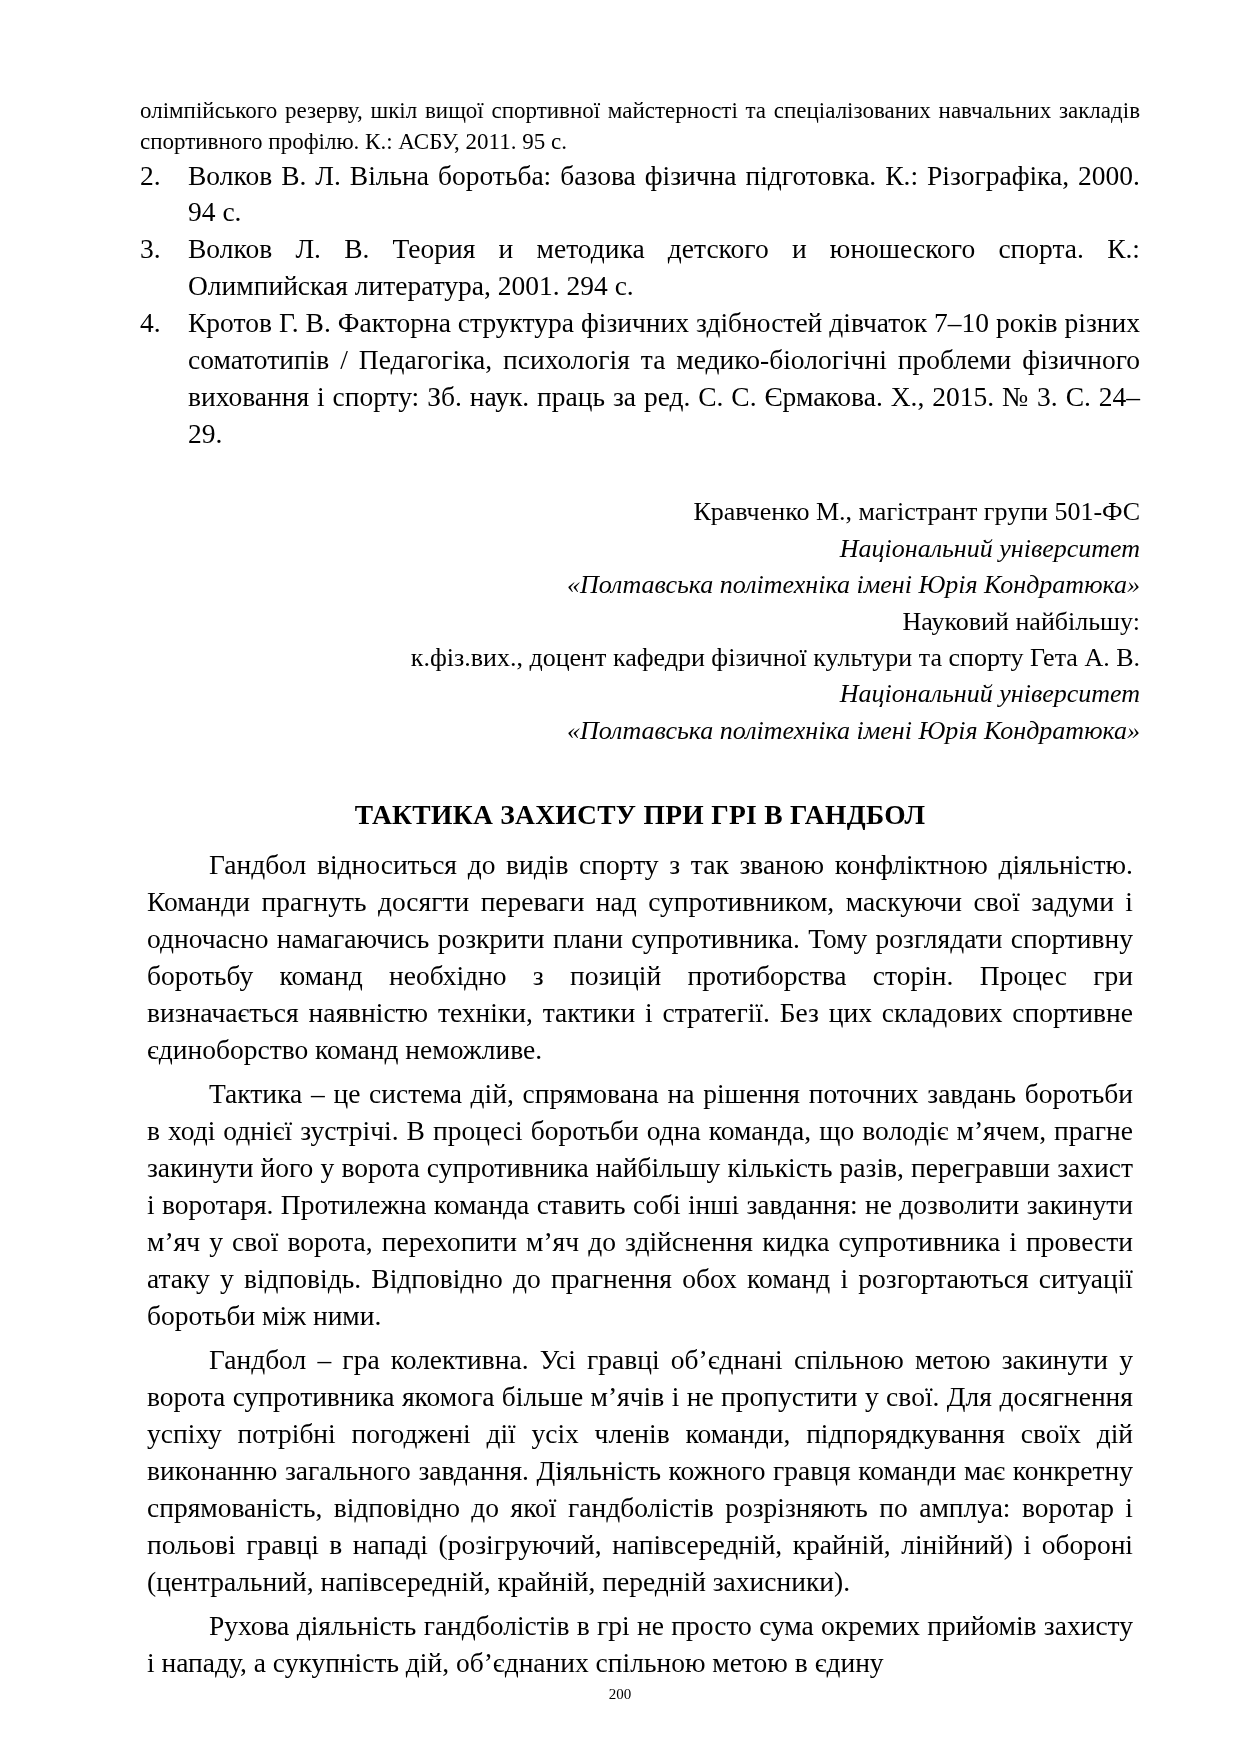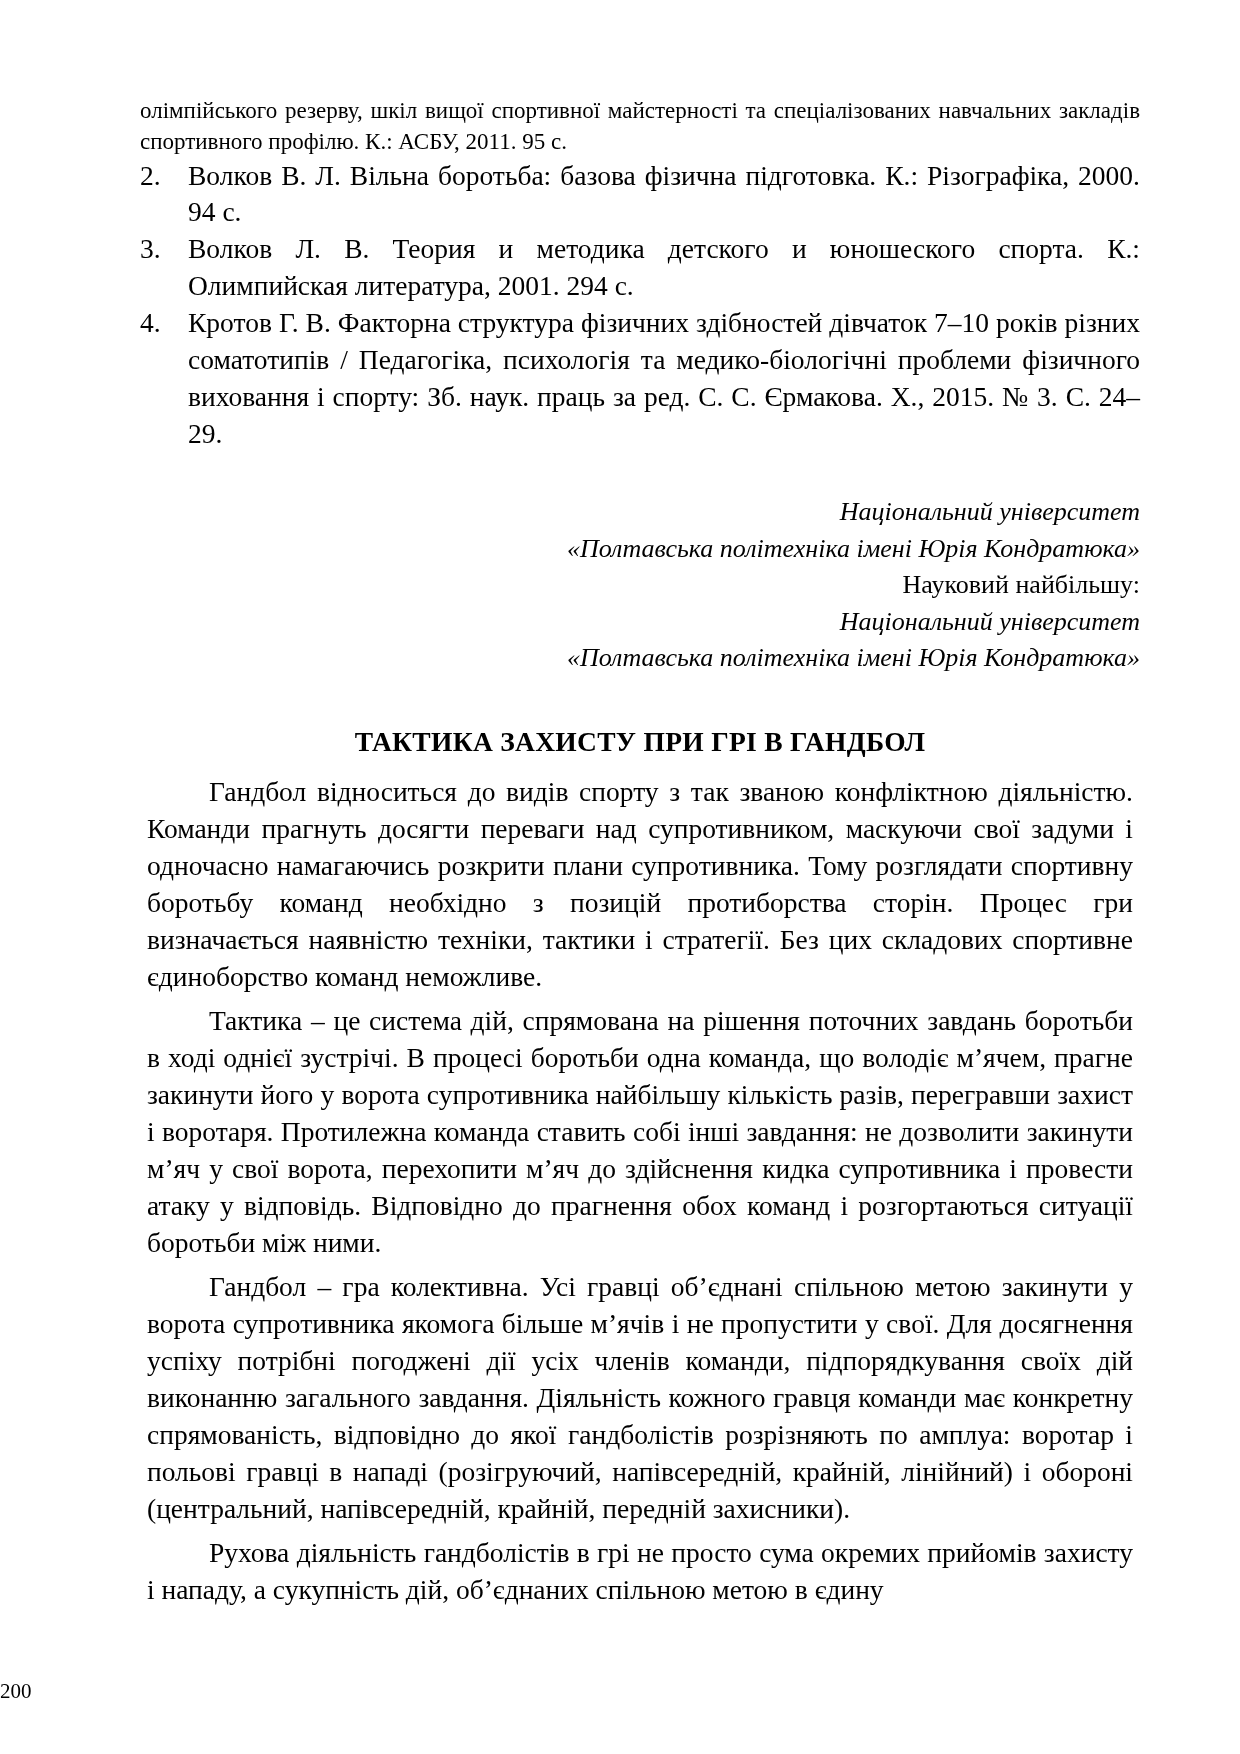--- a/index.html
+++ b/index.html
@@ -73,21 +73,22 @@
     text-indent: 62px;
     margin: 7px;
   }
 
   
   .page-number {
     position: absolute;
     left: 0;
     right: 0;
     bottom: 52px;
-    font-size: 21px;
+    text-align: center;
+    font-size: 15px;
     line-height: 1;
   }
 </style>
 </head>
 <body>
 
 <div class="page">
 
   <div>
     <p class="biblio-continuation">олімпійського резерву, шкіл вищої спортивної майстерності та спеціалізованих навчальних закладів спортивного профілю. К.: АСБУ, 2011. 95 с.</p>
@@ -102,23 +103,25 @@
       <span class="biblio-text">Волков Л. В. Теория и методика детского и юношеского спорта. К.: Олимпийская литература, 2001. 294 с.</span>
     </div>
 
     <div class="biblio-item">
       <span class="biblio-num">4.</span>
       <span class="biblio-text">Кротов Г. В. Факторна структура фізичних здібностей дівчаток 7–10 років різних соматотипів / Педагогіка, психологія та медико-біологічні проблеми фізичного виховання і спорту: Зб. наук. праць за ред. С. С. Єрмакова. Х., 2015. № 3. С. 24–29.</span>
     </div>
   </div>
 
   <div class="attribution">
+    <span class="attr-line">Кравченко М., магістрант групи 501-ФС</span>
     <span class="attr-line italic">Національний університет</span>
     <span class="attr-line italic">«Полтавська політехніка імені Юрія Кондратюка»</span>
     <span class="attr-line">Науковий найбільшу:</span>
+    <span class="attr-line">к.фіз.вих., доцент кафедри фізичної культури та спорту Гета А. В.</span>
     <span class="attr-line italic">Національний університет</span>
     <span class="attr-line italic">«Полтавська політехніка імені Юрія Кондратюка»</span>
   </div>
 
   <h1 class="article-title">ТАКТИКА ЗАХИСТУ ПРИ ГРІ В ГАНДБОЛ</h1>
 
   <div>
     <p class="body-par">Гандбол відноситься до видів спорту з так званою конфліктною діяльністю. Команди прагнуть досягти переваги над супротивником, маскуючи свої задуми і одночасно намагаючись розкрити плани супротивника. Тому розглядати спортивну боротьбу команд необхідно з позицій протиборства сторін. Процес гри визначається наявністю техніки, тактики і стратегії. Без цих складових спортивне єдиноборство команд неможливе.</p>
     <p class="body-par">Тактика – це система дій, спрямована на рішення поточних завдань боротьби в ході однієї зустрічі. В процесі боротьби одна команда, що володіє м’ячем, прагне закинути його у ворота супротивника найбільшу кількість разів, перегравши захист і воротаря. Протилежна команда ставить собі інші завдання: не дозволити закинути м’яч у свої ворота, перехопити м’яч до здійснення кидка супротивника і провести атаку у відповідь. Відповідно до прагнення обох команд і розгортаються ситуації боротьби між ними.</p>
     <p class="body-par">Гандбол – гра колективна. Усі гравці об’єднані спільною метою закинути у ворота супротивника якомога більше м’ячів і не пропустити у свої. Для досягнення успіху потрібні погоджені дії усіх членів команди, підпорядкування своїх дій виконанню загального завдання. Діяльність кожного гравця команди має конкретну спрямованість, відповідно до якої гандболістів розрізняють по амплуа: воротар і польові гравці в нападі (розігруючий, напівсередній, крайній, лінійний) і обороні (центральний, напівсередній, крайній, передній захисники).</p>

